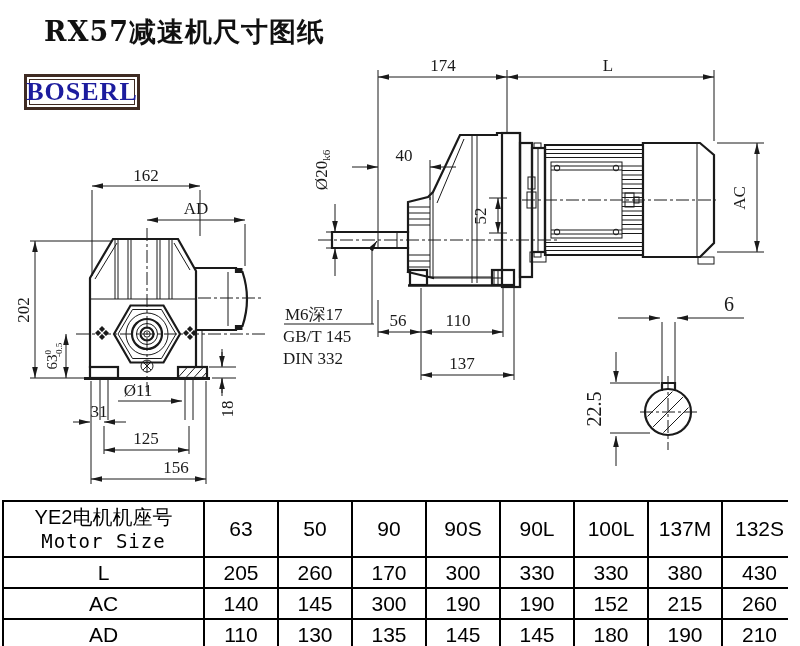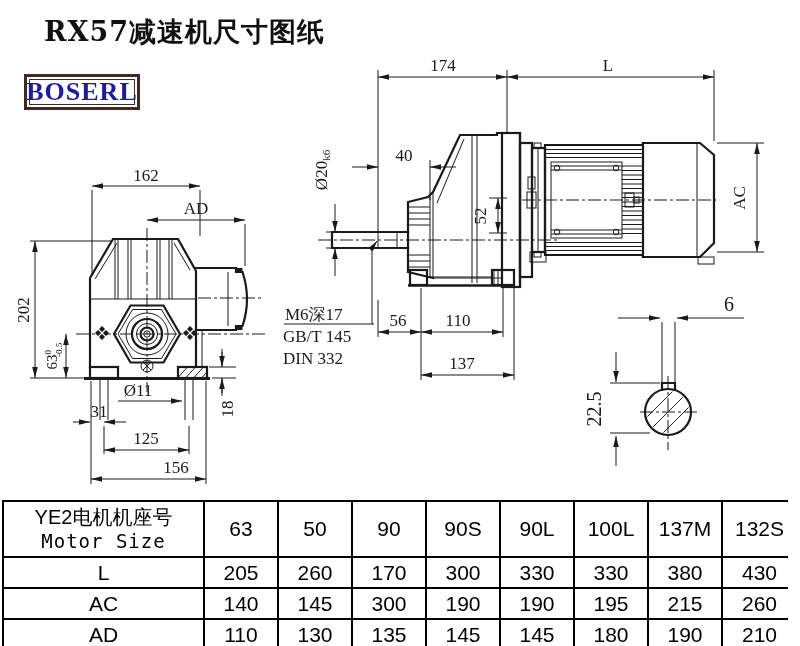--- a/index.html
+++ b/index.html
@@ -285,21 +285,21 @@
       <td>380</td>
       <td>430</td>
     </tr>
     <tr>
       <td>AC</td>
       <td>140</td>
       <td>145</td>
       <td>300</td>
       <td>190</td>
       <td>190</td>
-      <td>195</td>
+      <td>152</td>
       <td>215</td>
       <td>260</td>
     </tr>
     <tr>
       <td>AD</td>
       <td>110</td>
       <td>130</td>
       <td>135</td>
       <td>145</td>
       <td>145</td>

